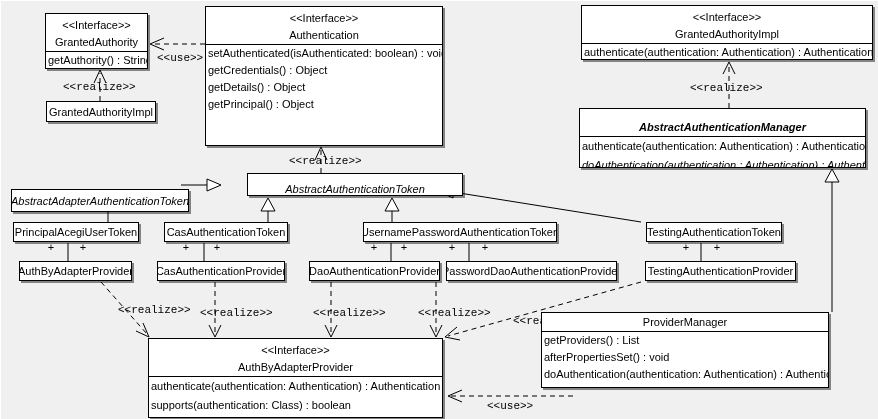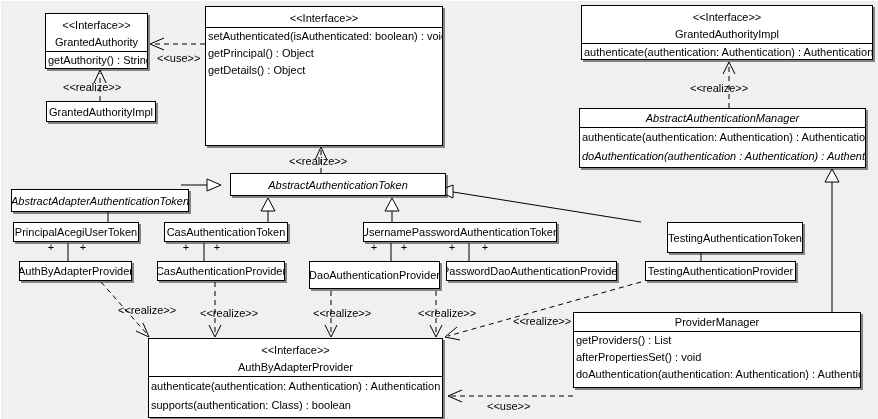--- a/index.html
+++ b/index.html
@@ -17,21 +17,21 @@
   .hdr .line{ height:17px;line-height:17px; }
   .sep{ border-top:1px solid #000; }
   .m{ height:17px;line-height:17px;padding-left:2px;white-space:nowrap; }
   .m.tall{ height:19px;line-height:19px; }
   .single{ display:flex;align-items:center;justify-content:center;margin-left:8px; }
   .abstract{ font-style:italic; }
   #edges{ position:absolute;left:0;top:0;pointer-events:none; }
   #edges line,#edges polyline{ stroke:#000;fill:none; }
   #edges polygon{ stroke:#000;fill:#fff; }
   .dash{ stroke-dasharray:5 4; }
-  .lbl{ position:absolute;height:12px;line-height:12px;white-space:nowrap; }
+  .lbl{ position:absolute;height:12px;line-height:12px;white-space:nowrap;font-family:Liberation Mono, monospace; }
   .plus{ position:absolute;width:10px;text-align:center;height:11px;line-height:11px; }
 </style>
 </head>
 <body>
 
 <div id="canvas">
 
   <svg id="edges" width="878" height="419">
 
     <g>
@@ -148,93 +148,95 @@
     <div class="m">getAuthority() : String</div>
   </div>
 
   <div class="box single" style="left:37px;top:100px;width:110px;height:21px;">
     <span>GrantedAuthorityImpl</span>
   </div>
 
   <div class="box" style="left:204px;top:5px;width:238px;height:140px;">
     <div class="hdr">
       <div class="line">&lt;&lt;Interface&gt;&gt;</div>
+      <div class="line">Authentication</div>
     </div>
     <div class="sep"></div>
     <div class="m">setAuthenticated(isAuthenticated: boolean) : void</div>
+    <div class="m">getCredentials() : Object</div>
+    <div class="m">getDetails() : Object</div>
     <div class="m">getPrincipal() : Object</div>
-    <div class="m">getDetails() : Object</div>
   </div>
 
   <div class="box" style="left:580px;top:4px;width:292px;height:55px;">
     <div class="hdr">
       <div class="line">&lt;&lt;Interface&gt;&gt;</div>
       <div class="line">GrantedAuthorityImpl</div>
     </div>
     <div class="sep"></div>
     <div class="m">authenticate(authentication: Authentication) : Authentication</div>
   </div>
 
   <div class="box" style="left:578px;top:107px;width:287px;height:60px;">
-    <div class="hdr" style="padding-top:1px;">
+    <div class="hdr" style="padding-top:10px;font-weight:bold;">
       <div class="line abstract">AbstractAuthenticationManager</div>
     </div>
     <div class="sep"></div>
     <div class="m tall">authenticate(authentication: Authentication) : Authentication</div>
     <div class="m tall abstract">doAuthentication(authentication : Authentication) : Authentication</div>
   </div>
 
   <div class="box single" style="left:2px;top:188px;width:178px;height:23px;">
     <span class="abstract">AbstractAdapterAuthenticationToken</span>
   </div>
 
-  <div class="box single" style="left:221px;top:172px;width:216px;height:23px;">
+  <div class="box single" style="left:238px;top:172px;width:216px;height:23px;align-items:flex-end;">
     <span class="abstract">AbstractAuthenticationToken</span>
   </div>
 
   <div class="box single" style="left:155px;top:221px;width:124px;height:20px;">
     <span>CasAuthenticationToken</span>
   </div>
   <div class="box single" style="left:4px;top:221px;width:126px;height:20px;">
     <span>PrincipalAcegiUserToken</span>
   </div>
   <div class="box single" style="left:354px;top:221px;width:194px;height:20px;">
     <span>UsernamePasswordAuthenticationToken</span>
   </div>
-  <div class="box single" style="left:658px;top:221px;width:136px;height:31px;">
+  <div class="box single" style="left:637px;top:221px;width:136px;height:20px;">
     <span>TestingAuthenticationToken</span>
   </div>
 
   <div class="box single" style="left:10px;top:260px;width:113px;height:20px;">
     <span>AuthByAdapterProvider</span>
   </div>
   <div class="box single" style="left:148px;top:260px;width:128px;height:20px;">
     <span>CasAuthenticationProvider</span>
   </div>
-  <div class="box single" style="left:300px;top:260px;width:131px;height:28px;">
+  <div class="box single" style="left:300px;top:260px;width:131px;height:20px;">
     <span>DaoAuthenticationProvider</span>
   </div>
   <div class="box single" style="left:437px;top:260px;width:171px;height:20px;">
     <span>PasswordDaoAuthenticationProvider</span>
   </div>
   <div class="box single" style="left:636px;top:260px;width:151px;height:20px;">
     <span>TestingAuthenticationProvider</span>
   </div>
 
   <div class="box" style="left:147px;top:337px;width:295px;height:80px;">
     <div class="hdr">
       <div class="line">&lt;&lt;Interface&gt;&gt;</div>
       <div class="line">AuthByAdapterProvider</div>
     </div>
     <div class="sep"></div>
     <div class="m tall">authenticate(authentication: Authentication) : Authentication</div>
     <div class="m tall">supports(authentication: Class) : boolean</div>
   </div>
 
-  <div class="box" style="left:572px;top:311px;width:288px;height:76px;">
+  <div class="box" style="left:540px;top:311px;width:288px;height:76px;">
     <div class="hdr" style="padding-top:1px;">
       <div class="line">ProviderManager</div>
     </div>
     <div class="sep"></div>
     <div class="m">getProviders() : List</div>
     <div class="m">afterPropertiesSet() : void</div>
     <div class="m">doAuthentication(authentication: Authentication) : Authentication</div>
   </div>
 
 </div>

